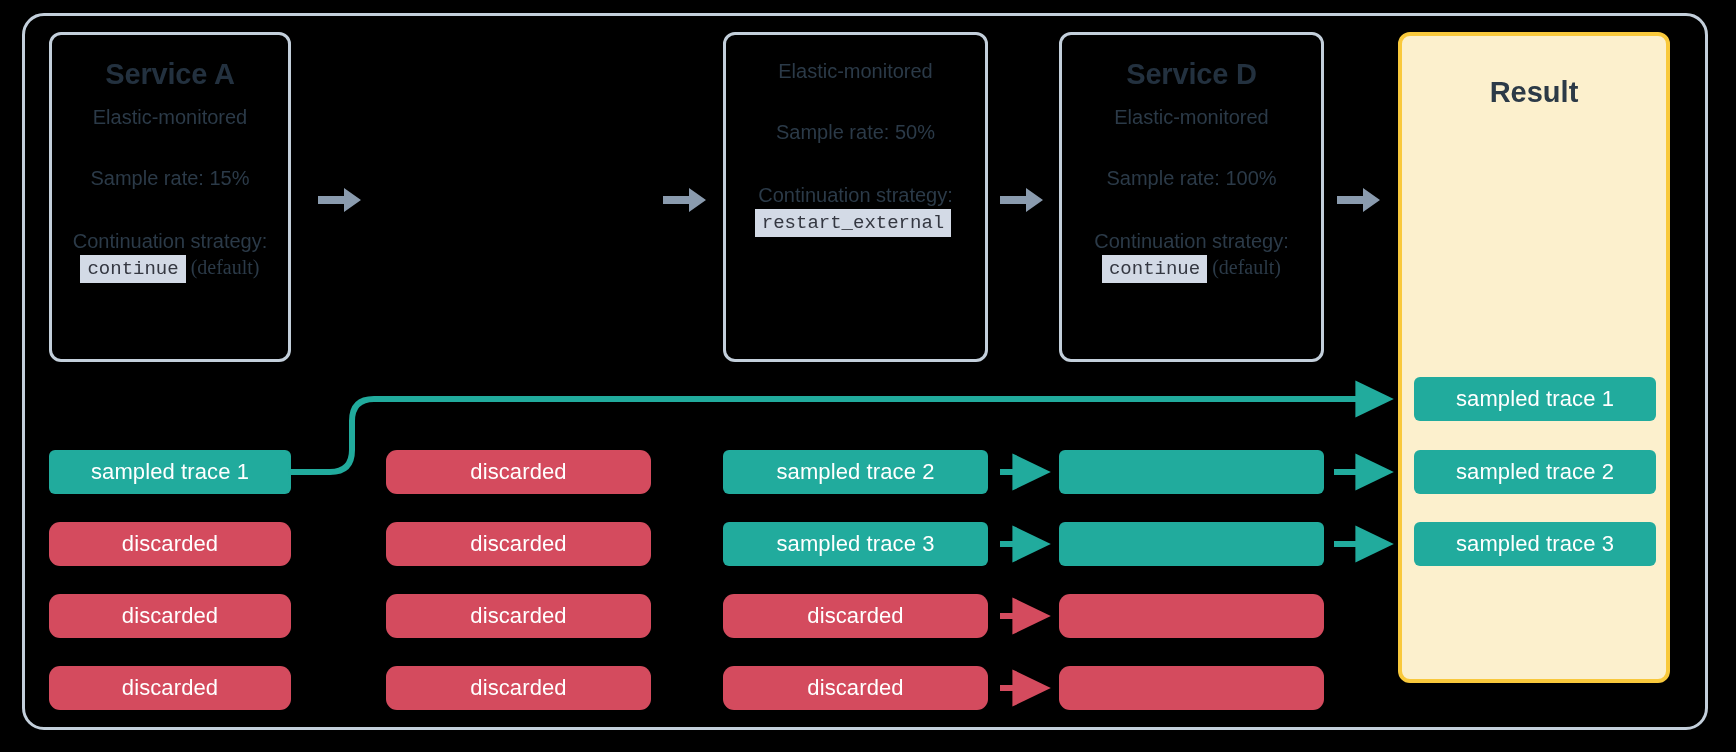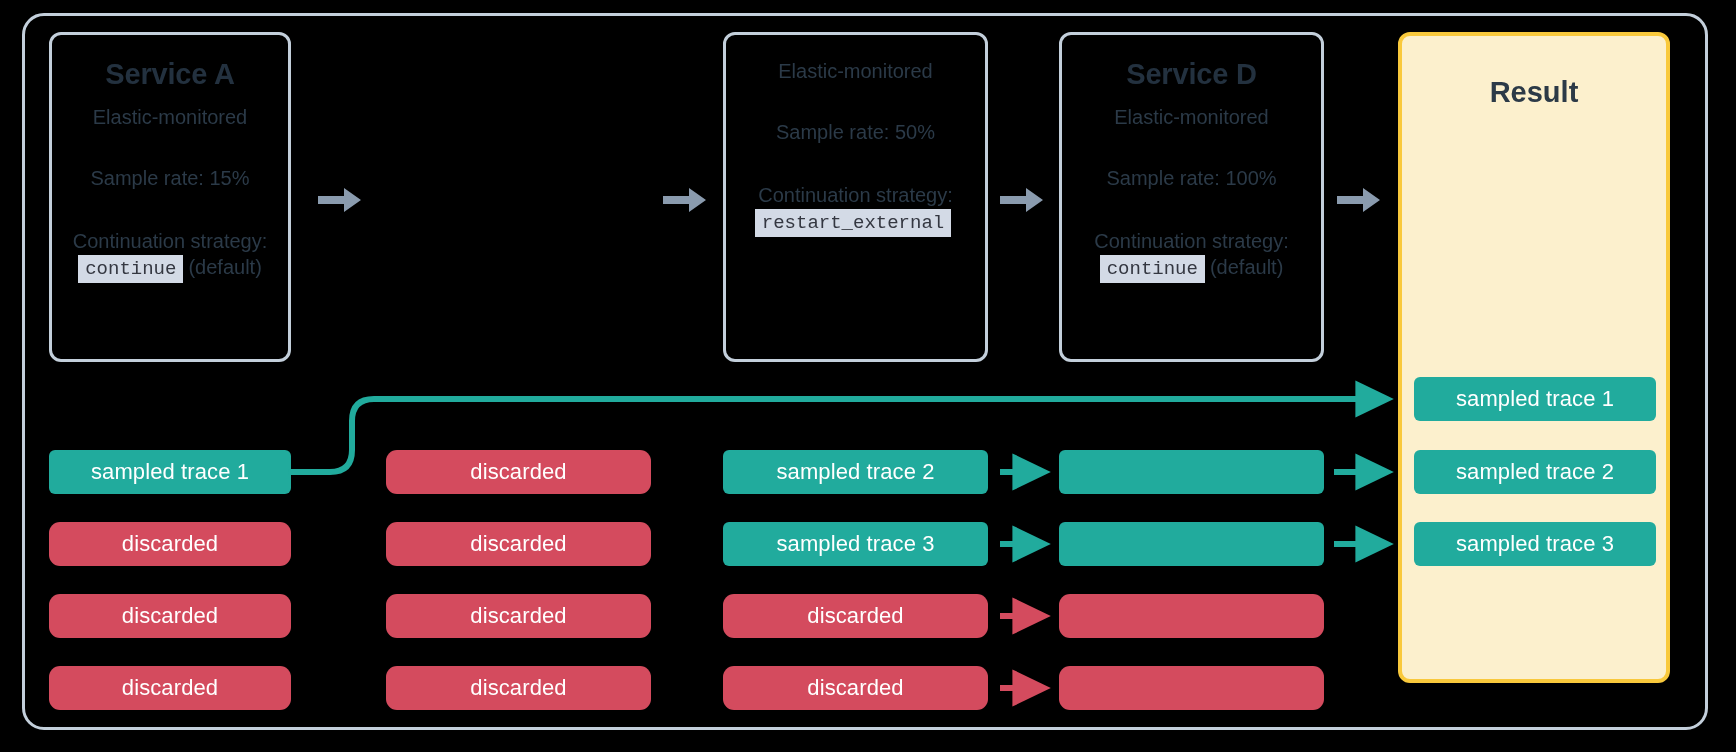--- a/index.html
+++ b/index.html
@@ -78,20 +78,21 @@
     background: #d3dae6;
     color: #343741;
     border-radius: 0;
     padding: 3px 7px;
     letter-spacing: 0px;
   }
   .default-note {
     font-size: 20px;
     color: #2b3a48;
     margin-left: 5px;
+    font-family: Liberation Serif, serif;
   }
 
   
   #result-card {
     position: absolute;
     left: 1398px;
     top: 32px;
     width: 272px;
     height: 651px;
     box-sizing: border-box;

